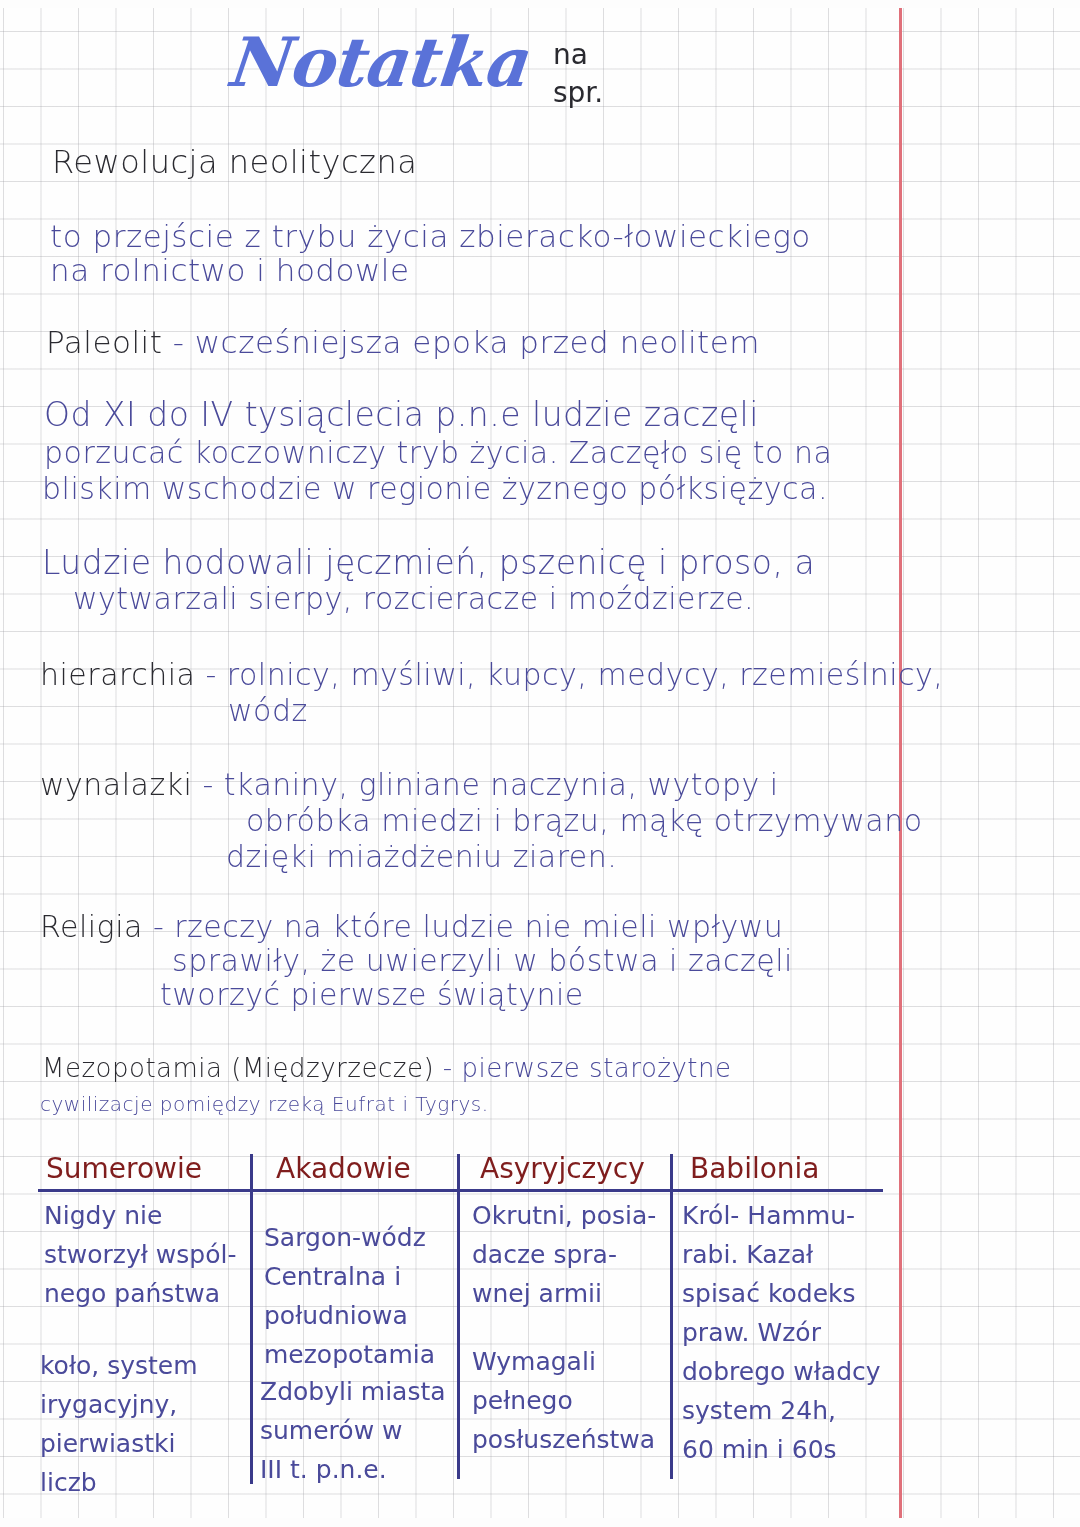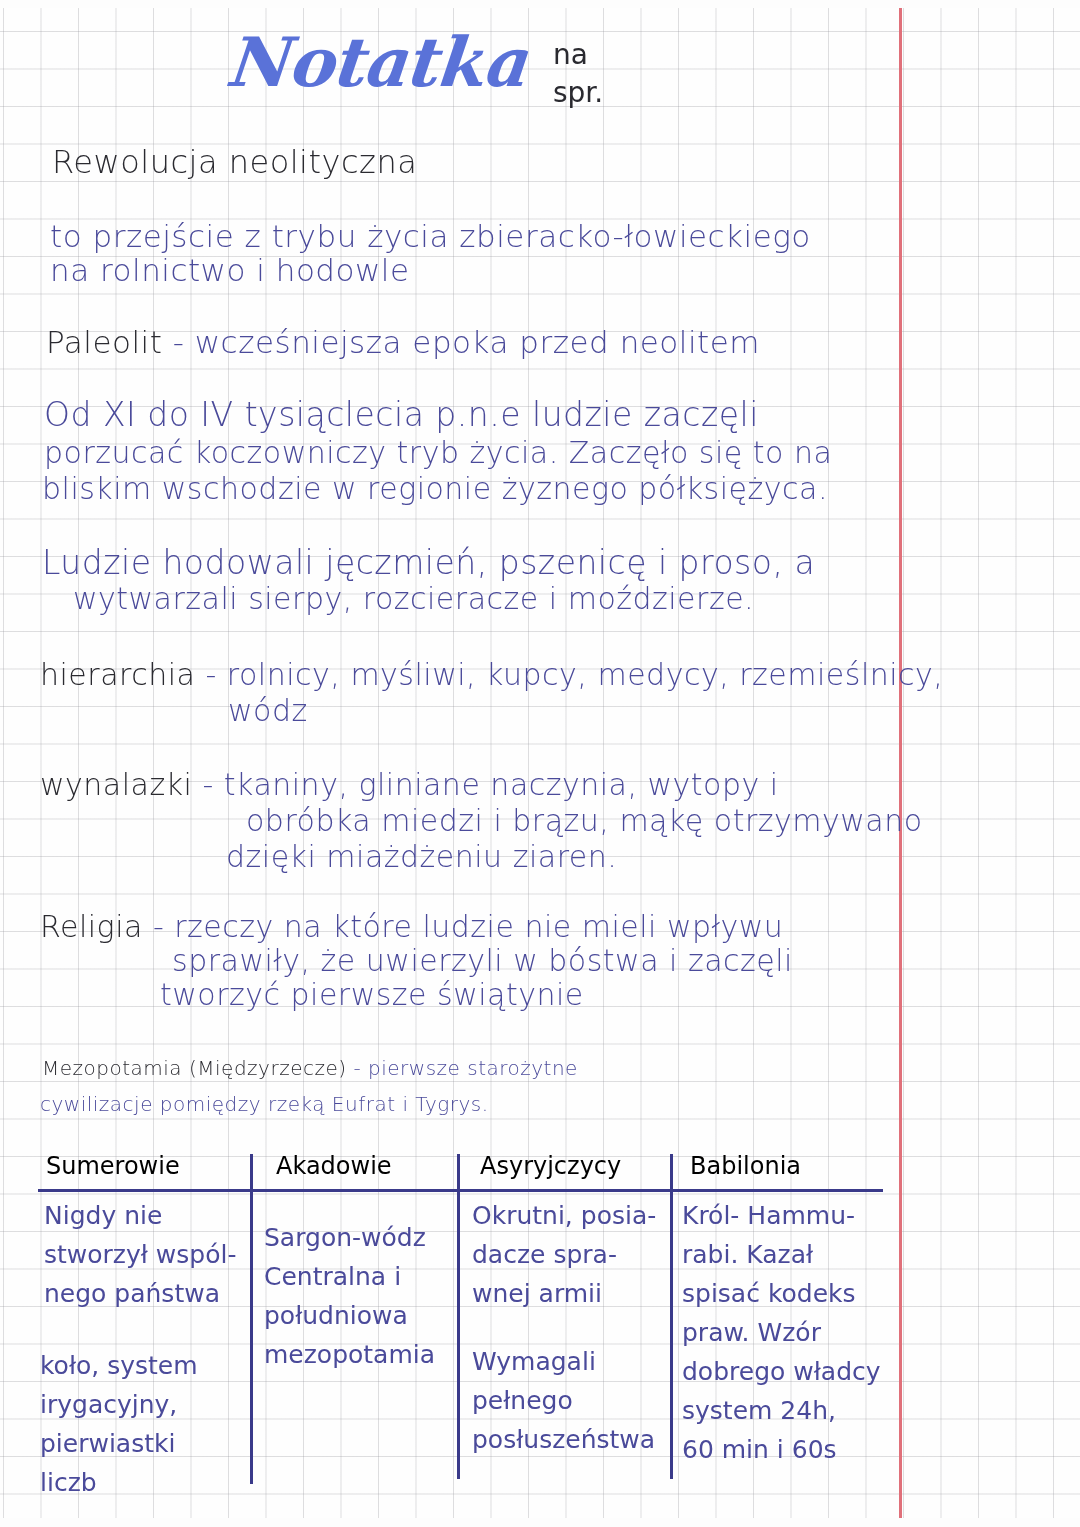--- a/index.html
+++ b/index.html
@@ -34,21 +34,21 @@
     font-family:"DejaVu Serif", serif;font-style:italic;font-weight:bold;
     font-size:68px;color:#5a72d8;letter-spacing:-1px;
     transform:skewX(-8deg);
   }
   .title-sub{position:absolute;left:553px;top:36px;font-size:28px;line-height:38px;color:#2a2a30;}
   .line{font-size:30px;line-height:37px;}
   .table{
     position:absolute;left:38px;top:1150px;width:845px;height:335px;
   }
   .th-row{position:absolute;left:0;top:0;width:845px;height:40px;}
-  .th{position:absolute;top:2px;font-size:24px;color:#000000;white-space:nowrap;}
+  .th{position:absolute;top:2px;font-size:28px;color:#7f1d1d;white-space:nowrap;}
   .th-underline{position:absolute;left:0;top:39px;width:845px;height:3px;background:#3a3a8a;}
   .col-div{position:absolute;width:3px;background:#3a3a8a;}
   .cell{position:absolute;font-size:25px;line-height:39px;color:#4a4a9a;white-space:pre;}
 </style>
 </head>
 <body>
 
 <div class="paper"></div>
 <div class="margin-line"></div>
 
@@ -84,21 +84,21 @@
 </div>
 <div class="hw line ink-blue" style="left:226px;top:802px;font-size:30px;margin-left:20px;">obróbka miedzi i brązu, mąkę otrzymywano</div>
 <div class="hw line ink-blue" style="left:226px;top:838px;font-size:30px;">dzięki miażdżeniu ziaren.</div>
 
 <div class="hw line" style="left:40px;top:908px;font-size:30px;">
   <span class="ink-black">Religia</span><span class="ink-blue"> - </span><span class="ink-blue">rzeczy na które ludzie nie mieli wpływu</span>
 </div>
 <div class="hw line ink-blue" style="left:172px;top:942px;font-size:30px;">sprawiły, że uwierzyli w bóstwa i zaczęli</div>
 <div class="hw line ink-blue" style="left:160px;top:976px;font-size:30px;">tworzyć pierwsze świątynie</div>
 
-<div class="hw line" style="left:42px;top:1050px;font-size:20px;">
+<div class="hw line" style="left:42px;top:1050px;font-size:26px;">
   <span class="ink-black">Mezopotamia (Międzyrzecze)</span><span class="ink-blue"> - </span><span class="ink-blue">pierwsze starożytne</span>
 </div>
 <div class="hw line ink-blue" style="left:40px;top:1086px;font-size:20px;">cywilizacje pomiędzy rzeką Eufrat i Tygrys.</div>
 
 <div class="table">
   <div class="th-row">
     <div class="th" style="left:8px;">Sumerowie</div>
     <div class="th" style="left:238px;">Akadowie</div>
     <div class="th" style="left:442px;">Asyryjczycy</div>
     <div class="th" style="left:652px;">Babilonia</div>
@@ -113,20 +113,23 @@
 nego państwa</div>
   <div class="cell" style="left:2px;top:196px;">koło, system
 irygacyjny,
 pierwiastki
 liczb</div>
 
   <div class="cell" style="left:226px;top:46px;margin-top:22px;">Sargon-wódz
 Centralna i
 południowa
 mezopotamia</div>
+  <div class="cell" style="left:222px;top:222px;">Zdobyli miasta
+sumerów w
+III t. p.n.e.</div>
 
   <div class="cell" style="left:434px;top:46px;">Okrutni, posia-
 dacze spra-
 wnej armii</div>
   <div class="cell" style="left:434px;top:192px;">Wymagali
 pełnego
 posłuszeństwa</div>
 
   <div class="cell" style="left:644px;top:46px;">Król- Hammu-
 rabi. Kazał

